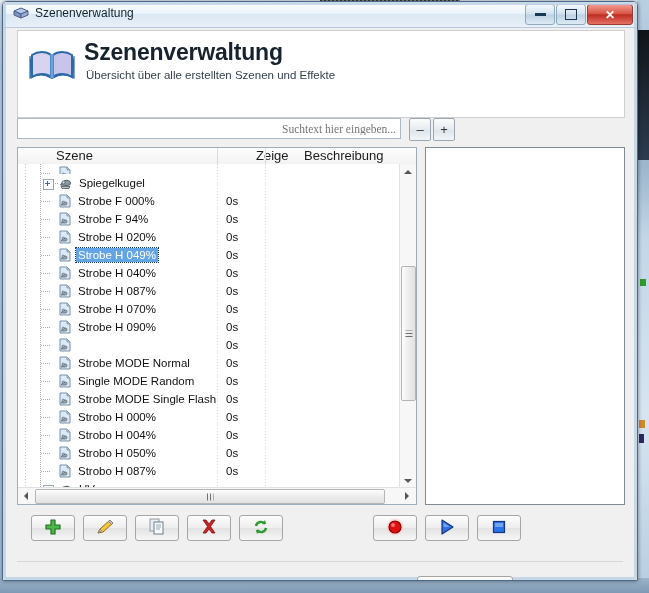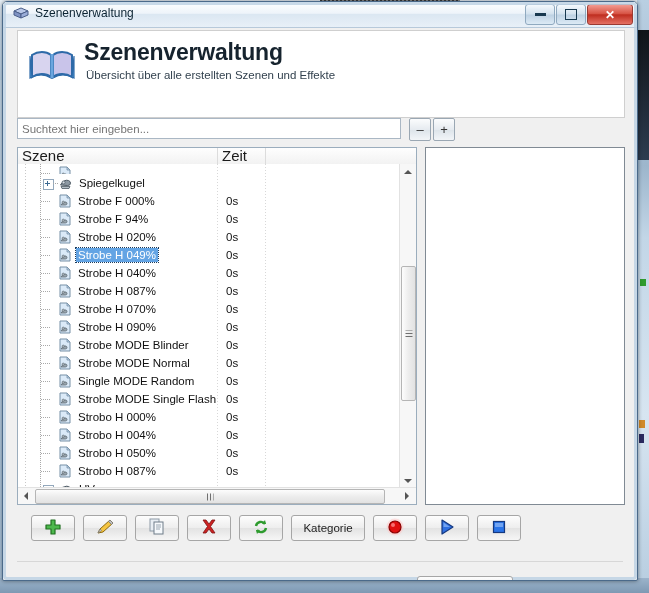--- a/index.html
+++ b/index.html
@@ -65,36 +65,36 @@
   .bookicon{position:absolute;left:10px;top:12px;width:48px;height:40px;}
   .hdr-title{position:absolute;left:66px;top:8px;font-size:23px;font-weight:bold;
     color:#16232e;letter-spacing:-.2px;}
   .hdr-sub{position:absolute;left:68px;top:38px;font-size:11.5px;color:#33424f;}
 
   
   #searchrow{position:absolute;left:10px;top:90px;width:608px;height:26px;}
   #searchinput{position:absolute;left:0;top:0;width:384px;height:21px;
     border:1px solid #aab7c4;background:#fff;font-size:11.5px;color:#8b8b8b;
     padding:0 4px;box-sizing:border-box;line-height:19px;outline:none;
-    font-family:Liberation Sans, sans-serif;}
+    font-family:Liberation Serif, serif;text-align:right;}
   .sqbtn{position:absolute;top:0;width:20px;height:21px;border:1px solid #9aa7b3;
     border-radius:2px;background:linear-gradient(180deg,#fbfcfd,#e6ebf0 50%,#dde4ea 52%,#f2f5f8);
     font-size:13px;color:#333;display:flex;align-items:center;justify-content:center;
     cursor:pointer;line-height:1;}
   #minusbtn{left:392px;}
   #plusbtn{left:416px;}
 
   
   #treepanel{position:absolute;left:10px;top:119px;width:400px;height:358px;
     background:#fff;border:1px solid #9badbd;box-sizing:border-box;overflow:hidden;}
   #colhdr{position:absolute;left:0;top:0;width:398px;height:16px;
     background:linear-gradient(180deg,#fefefe,#f2f2f2);
     border-bottom:1px solid #d6d6d6;}
-  .colcell{position:absolute;top:1px;font-size:15px;color:#1b1b1b;padding-left:4px;
-    height:15px;line-height:14px;box-sizing:border-box;}
+  .colcell{position:absolute;top:1px;font-size:13px;color:#1b1b1b;padding-left:4px;
+    height:15px;line-height:14px;box-sizing:border-box;margin-left:34px;}
   .colsep{position:absolute;top:0;width:1px;height:16px;background:#dcdcdc;}
   #col0{left:0;width:200px;}
   #col1{left:200px;width:48px;}
   #col2{left:248px;width:150px;}
 
   #treeview{position:absolute;left:0;top:16px;width:383px;height:325px;overflow:hidden;
     background:#fff;}
   .trow{position:relative;height:18px;white-space:nowrap;}
   .tdots{position:absolute;left:22px;top:0;width:1px;height:18px;
     background:repeating-linear-gradient(180deg,#a9a9a9 0 1px,transparent 1px 2px);}
@@ -241,22 +241,23 @@
       <div class="sqbtn" id="plusbtn">
         <span>+</span>
       </div>
     </div>
 
     <div id="treepanel">
 
       <div id="colhdr">
         <div class="colcell" id="col0">Szene</div>
         <div class="colsep" style="left:199px;"></div>
-        <div class="colcell" id="col1">Zeit</div>
+        <div class="colcell" id="col1">Zeige</div>
         <div class="colsep" style="left:247px;"></div>
+        <div class="colcell" id="col2">Beschreibung</div>
       </div>
 
       <div id="treeview">
         <div class="vsep0"></div>
         <div class="vsepa"></div>
         <div class="vsepb"></div>
         <div id="rows">
             <div class="trow" style="height: 10px; overflow: hidden;">
               <span class="tdots"></span>
               <span class="hline"></span>
@@ -379,21 +380,20 @@
             </div>
             <div class="trow">
               <span class="tdots"></span>
               <span class="hline"></span>
               <span class="ic leaf"><svg width="14" height="14" viewBox="0 0 14 14">
                   <path d="M2 1 h7 l3 3 v9 h-10 z" fill="#dbeaf8" stroke="#7790a6" stroke-width="1"></path>
                   <path d="M9 1 l3 3 h-3 z" fill="#b9d2e8" stroke="#7790a6" stroke-width="0.8"></path>
                   <path d="M3 11 q2-4 5-3 q1 .5 1 1.6 q0 1.4-1.6 1.4 z" fill="#9aa6ae" stroke="#5d6a74" stroke-width="0.8"></path>
                   <circle cx="5.2" cy="8.2" r="1.1" fill="#c9d2d8" stroke="#5d6a74" stroke-width="0.7"></circle>
                 </svg></span>
-              <span class="tlabel leaf">Strobe MODE Blinder</span>
               <span class="ttime">0s</span>
             </div>
             <div class="trow">
               <span class="tdots"></span>
               <span class="hline"></span>
               <span class="ic leaf"><svg width="14" height="14" viewBox="0 0 14 14">
                   <path d="M2 1 h7 l3 3 v9 h-10 z" fill="#dbeaf8" stroke="#7790a6" stroke-width="1"></path>
                   <path d="M9 1 l3 3 h-3 z" fill="#b9d2e8" stroke="#7790a6" stroke-width="0.8"></path>
                   <path d="M3 11 q2-4 5-3 q1 .5 1 1.6 q0 1.4-1.6 1.4 z" fill="#9aa6ae" stroke="#5d6a74" stroke-width="0.8"></path>
                   <circle cx="5.2" cy="8.2" r="1.1" fill="#c9d2d8" stroke="#5d6a74" stroke-width="0.7"></circle>
@@ -540,23 +540,20 @@
             </svg></span>
         </div>
         <div class="tbtn" style="left: 222px; width: 44px;">
           <span><svg width="18" height="18" viewBox="0 0 18 18">
               <path d="M4 8 a5 5 0 0 1 9-2" fill="none" stroke="#2e9b2e" stroke-width="2.4"></path>
               <path d="M13 2 l1 4 l-4 0 z" fill="#2e9b2e"></path>
               <path d="M14 10 a5 5 0 0 1-9 2" fill="none" stroke="#2e9b2e" stroke-width="2.4"></path>
               <path d="M5 16 l-1-4 l4 0 z" fill="#2e9b2e"></path>
             </svg></span>
         </div>
-        <div class="tbtn" style="left: 274px; width: 74px;">
-          <span>Kategorie</span>
-        </div>
         <div class="tbtn" style="left: 356px; width: 44px;">
           <span><svg width="20" height="20" viewBox="0 0 20 20">
               <circle cx="10" cy="10" r="8.5" fill="#ffc9c9" opacity=".55"></circle>
               <circle cx="10" cy="10" r="6" fill="#e01010" stroke="#8a0000" stroke-width="1.2"></circle>
               <circle cx="8" cy="8" r="2" fill="#ff8a8a" opacity=".8"></circle>
             </svg></span>
         </div>
         <div class="tbtn" style="left: 408px; width: 44px;">
           <span><svg width="18" height="18" viewBox="0 0 18 18">
               <path d="M4 2 L15 9 L4 16 Z" fill="#2f6fe0" stroke="#14387f" stroke-width="1.2" stroke-linejoin="round"></path>

